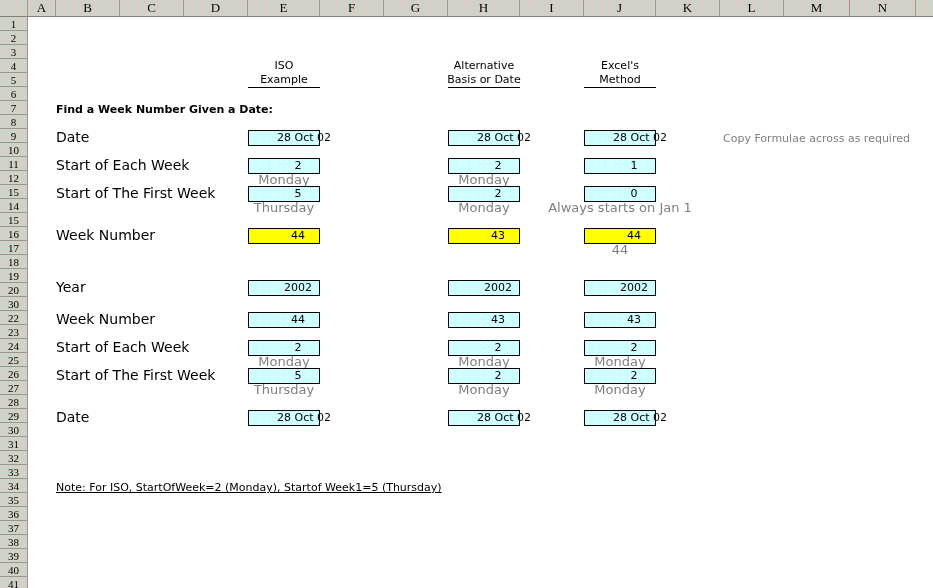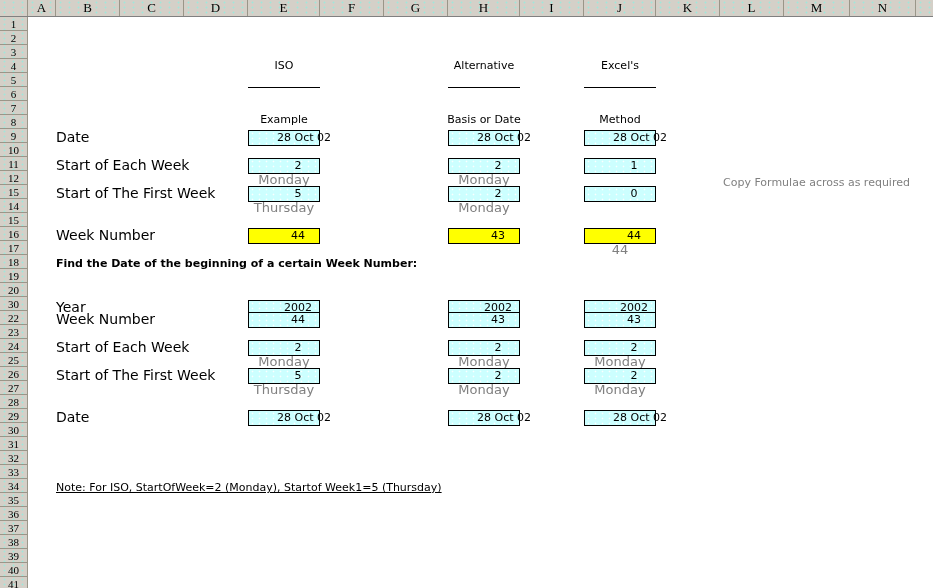--- a/index.html
+++ b/index.html
@@ -34,21 +34,21 @@
     font-family:"Liberation Serif", serif; font-size:11px; color:#000;
   }
   
   .title {
     position:absolute; left:56px; top:30px; width:782px; height:18px;
     border-bottom:2px solid #000; font-weight:bold; font-size:13px; white-space:nowrap;
   }
   .mhead {
     position:absolute; top:59px; width:72px; height:29px;
     border-bottom:1px solid #000; display:flex; flex-direction:column; align-items:center;
-    font-size:11px; line-height:14px; text-align:center;gap:40px;
+    font-size:11px; line-height:14px; text-align:center;
   }
   .mh1{left:248px} .mh2{left:448px} .mh3{left:584px}
   .mhead span{white-space:nowrap}
   .heading { position:absolute; left:56px; font-weight:bold; font-size:11px; white-space:nowrap; }
   .lbl { position:absolute; left:56px; line-height:15px; font-size:14px; white-space:nowrap; }
   .box {
     position:absolute; width:72px; height:16px; border:1px solid #000;
     text-align:center; line-height:14px; font-size:11px; white-space:nowrap;padding-left:28px;
   }
   .cyan {
@@ -56,24 +56,24 @@
     background-image:radial-gradient(circle, rgba(255,255,255,.9) .8px, rgba(0,0,0,0) 1.1px);
     background-size:7px 5px;
   }
   .yellow { background-color:#ffff00; }
   .sub {
     position:absolute; width:200px; text-align:center; color:#808080;
     font-size:13px; line-height:14px; white-space:nowrap;
   }
   .bc1{left:248px} .bc2{left:448px} .bc3{left:584px}
   .sc1{left:184px} .sc2{left:384px} .sc3{left:520px}
-  .hint { position:absolute; left:723px; top:132px; color:#808080; font-size:11px; white-space:nowrap;margin-top:44px; }
+  .hint { position:absolute; left:723px; top:132px; color:#808080; font-size:11px; white-space:nowrap; }
   .note { position:absolute; left:56px; top:481px; font-size:11px; white-space:nowrap;text-decoration:underline; }
   .y103{top:103px} .y130{top:130px} .y158{top:158px} .y173{top:173px} .y186{top:186px}
-  .y201{top:201px} .y228{top:228px} .y243{top:243px} .y257{top:257px} .y284{top:300px}
+  .y201{top:201px} .y228{top:228px} .y243{top:243px} .y257{top:257px} .y284{top:280px}
   .y312{top:312px} .y340{top:340px} .y355{top:355px} .y368{top:368px} .y383{top:383px}
   .y410{top:410px}
 </style>
 </head>
 <body>
 
 <div class="screen">
 
   <div class="col-headers" id="colHeaders">
     <div class="colcell corner hdrpat"></div>
@@ -145,48 +145,49 @@
   </div>
   <div class="mhead mh2">
     <span>Alternative</span>
     <span>Basis or Date</span>
   </div>
   <div class="mhead mh3">
     <span>Excel's</span>
     <span>Method</span>
   </div>
 
+  <div class="heading y103">Find a Week Number Given a Date:</div>
 
   <div class="lbl y130">Date</div>
   <div class="box cyan bc1 y130">28 Oct 02</div>
   <div class="box cyan bc2 y130">28 Oct 02</div>
   <div class="box cyan bc3 y130">28 Oct 02</div>
   <div class="hint">Copy Formulae across as required</div>
 
   <div class="lbl y158">Start of Each Week</div>
   <div class="box cyan bc1 y158">2</div>
   <div class="box cyan bc2 y158">2</div>
   <div class="box cyan bc3 y158">1</div>
   <div class="sub sc1 y173">Monday</div>
   <div class="sub sc2 y173">Monday</div>
 
   <div class="lbl y186">Start of The First Week</div>
   <div class="box cyan bc1 y186">5</div>
   <div class="box cyan bc2 y186">2</div>
   <div class="box cyan bc3 y186">0</div>
   <div class="sub sc1 y201">Thursday</div>
   <div class="sub sc2 y201">Monday</div>
+  <div class="sub sc3 y201">Always starts on Jan 1</div>
 
   <div class="lbl y228">Week Number</div>
   <div class="box yellow bc1 y228">44</div>
   <div class="box yellow bc2 y228">43</div>
   <div class="box yellow bc3 y228">44</div>
   <div class="sub sc3 y243">44</div>
 
-  <div class="heading y257">Find the Date of the beginning of a certain Week Number:</div>
 
   <div class="lbl y284">Year</div>
   <div class="box cyan bc1 y284">2002</div>
   <div class="box cyan bc2 y284">2002</div>
   <div class="box cyan bc3 y284">2002</div>
 
   <div class="lbl y312">Week Number</div>
   <div class="box cyan bc1 y312">44</div>
   <div class="box cyan bc2 y312">43</div>
   <div class="box cyan bc3 y312">43</div>

